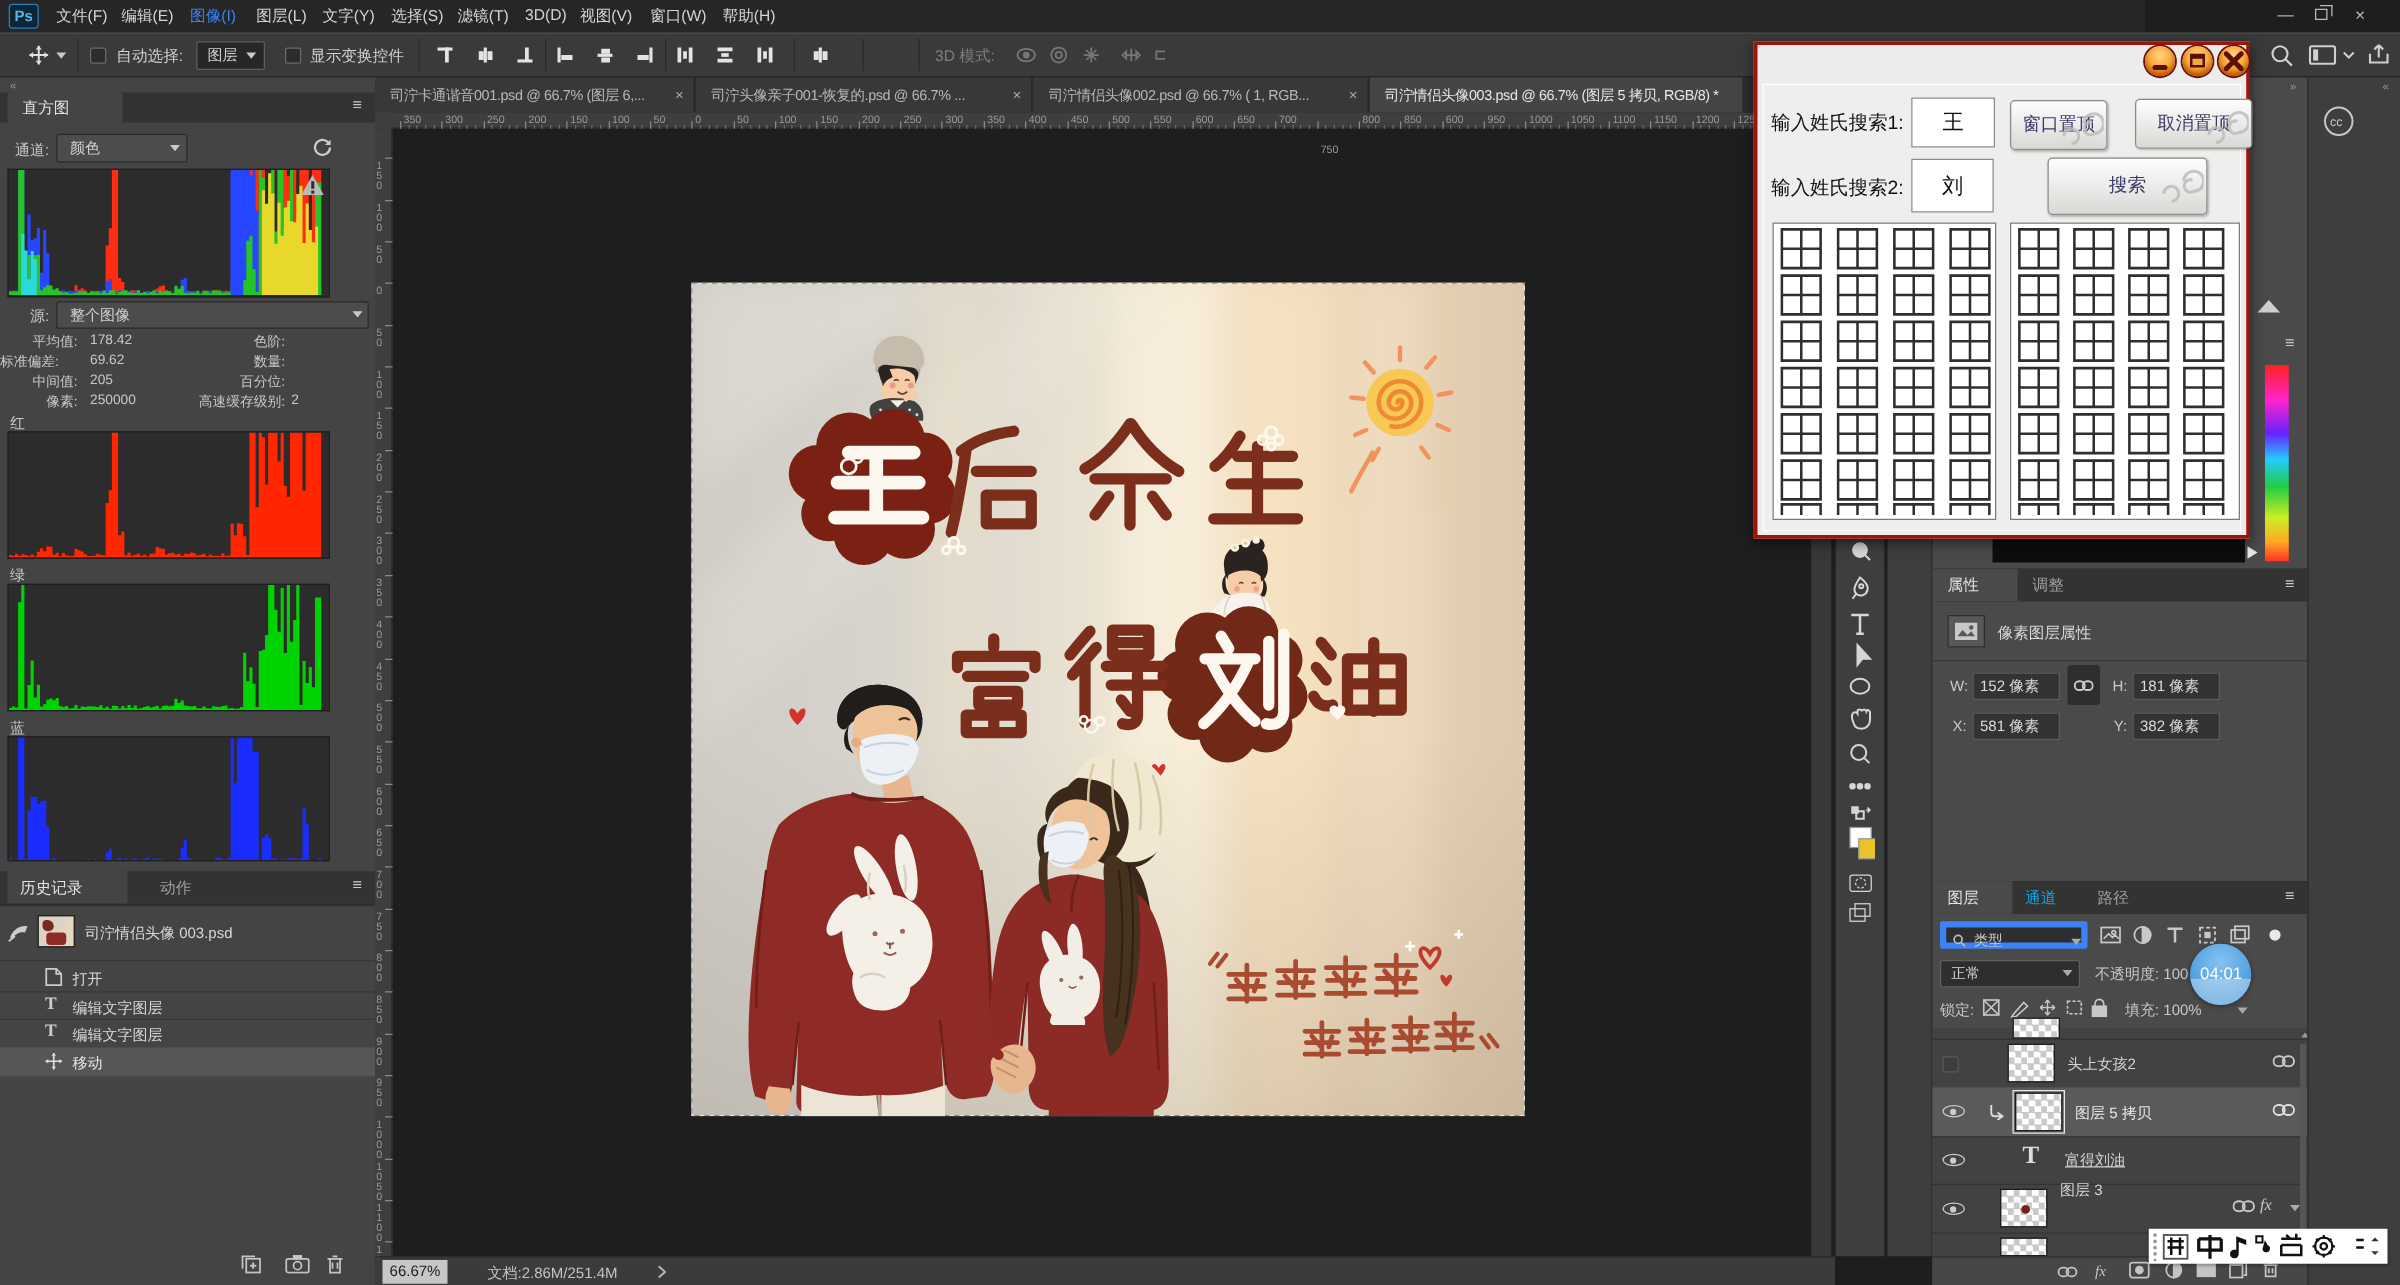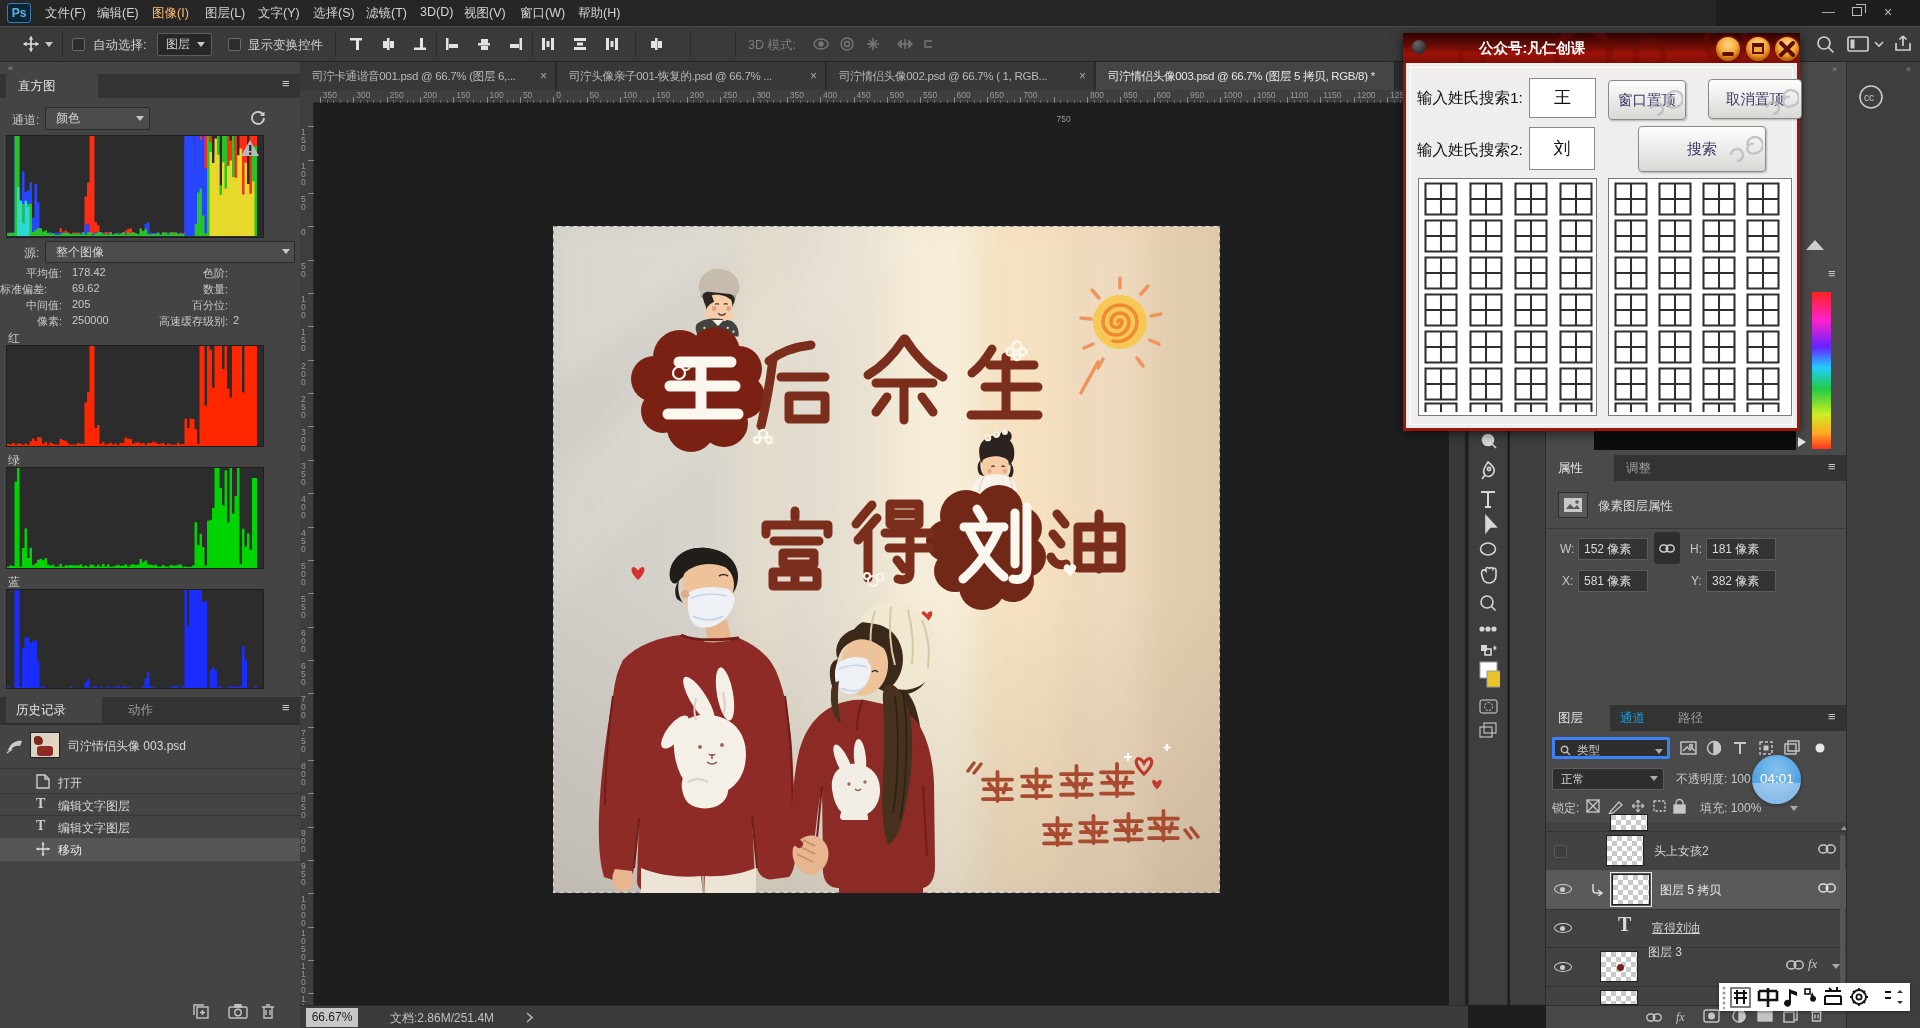--- a/index.html
+++ b/index.html
@@ -12,21 +12,21 @@
 .eye{position:absolute;width:18px;height:10px;border:1.5px solid #ccc;border-radius:50%;}
 .eye:after{content:"";position:absolute;left:4.5px;top:1.5px;width:5px;height:5px;border-radius:50%;background:#ccc;}
 .cb{background:repeating-conic-gradient(#ffffff 0 25%,#c9c9c9 0 50%) 0 0/10px 10px;}
 </style></head>
 <body>
 
 <div class="ab" style="left:0;top:0;width:1716px;height:26px;background:#262626;">
  <div class="ab" style="left:7px;top:3px;width:24px;height:20px;background:#0d2636;border:1px solid #2f7fb7;border-radius:3px;color:#5cb3e8;font-size:12px;font-weight:bold;text-align:center;line-height:18px;">Ps</div>
  <span class="tx" style="left:45px;top:5px;font-size:12.5px;color:#d4d4d4;">文件(F)</span>
     <span class="tx" style="left:97px;top:5px;font-size:12.5px;color:#d4d4d4;">编辑(E)</span>
-    <span class="tx" style="left:152px;top:5px;font-size:12.5px;color:#fdba74;">图像(I)</span>
+    <span class="tx" style="left:152px;top:5px;font-size:12.5px;color:#3b82f6;">图像(I)</span>
     <span class="tx" style="left:205px;top:5px;font-size:12.5px;color:#d4d4d4;">图层(L)</span>
     <span class="tx" style="left:258px;top:5px;font-size:12.5px;color:#d4d4d4;">文字(Y)</span>
     <span class="tx" style="left:313px;top:5px;font-size:12.5px;color:#d4d4d4;">选择(S)</span>
     <span class="tx" style="left:366px;top:5px;font-size:12.5px;color:#d4d4d4;">滤镜(T)</span>
     <span class="tx" style="left:420px;top:5px;font-size:12.5px;color:#d4d4d4;">3D(D)</span>
     <span class="tx" style="left:464px;top:5px;font-size:12.5px;color:#d4d4d4;">视图(V)</span>
     <span class="tx" style="left:520px;top:5px;font-size:12.5px;color:#d4d4d4;">窗口(W)</span>
     <span class="tx" style="left:578px;top:5px;font-size:12.5px;color:#d4d4d4;">帮助(H)</span>
  <span class="tx" style="left:1822px;top:4px;color:#bbb;font-size:13px;">—</span>
  <div class="ab" style="left:1852px;top:7px;width:10px;height:9px;border:1.5px solid #bbb;"></div>
@@ -833,21 +833,21 @@
 <span class="tx" style="left:1691px;top:574px;font-size:12px;color:#c8c8c8;">Y:</span>
 <div class="vbox" style="left:1706px;top:570px;width:70px;height:22px;">382 像素</div>
 
 <div class="ab" style="left:1546px;top:705px;width:300px;height:26px;background:#333333;"></div>
 <div class="ab" style="left:1546px;top:705px;width:64px;height:26px;background:#4a4a4a;"></div>
 <span class="tx" style="left:1558px;top:710px;font-size:12.5px;color:#e2e2e2;">图层</span>
 <span class="tx" style="left:1620px;top:710px;font-size:12.5px;color:#0ea5e9;text-align:right;">通道</span>
 <span class="tx" style="left:1678px;top:710px;font-size:12.5px;color:#9f9f9f;">路径</span>
 <span class="tx" style="left:1828px;top:709px;font-size:13px;color:#c8c8c8;">≡</span>
 <div class="ab" style="left:1546px;top:731px;width:300px;height:297px;background:#4a4a4a;"></div>
-<div class="ab" style="left:1552px;top:737px;width:118px;height:22px;background:#2e2e2e;border:3px solid #3b82f6;border-radius:2px;">
+<div class="ab" style="left:1552px;top:737px;width:118px;height:22px;background:#2e2e2e;border:5px solid #3b82f6;border-radius:2px;">
  <svg width="11" height="11" style="position:absolute;left:5px;top:5px">
       <circle cx="4.5" cy="4.5" r="3.2" stroke="#bbb" fill="none" stroke-width="1.4"></circle>
       <path d="M7 7 l3 3" stroke="#bbb" stroke-width="1.4"></path>
     </svg>
  <span class="tx" style="left:22px;top:3px;font-size:11.5px;color:#ccc;">类型</span>
  <div class="tri" style="left:100px;top:9px;border-top-color:#aaa;"></div>
 </div>
 <svg class="ab" style="left:1680px;top:740px" width="160" height="16">
     <g stroke="#c8c8c8" stroke-width="1.4" fill="none">
  <rect x="1" y="2" width="15" height="12"></rect>
@@ -996,28 +996,20 @@
         <rect x="3.5" y="6.5" width="4" height="9" fill="#cfcfcf" stroke="none"></rect>
       </g>
  <path d="M60 9 l4 4 l4 -4" stroke-width="1.6"></path>
  <g transform="translate(78,0)">
         <path d="M10 3 v10 M10 3 l-3.5 3.5 M10 3 l3.5 3.5 M3 10 v7 h14 v-7"></path>
       </g>
 </g>
   </svg>
 
 <div class="ab" style="left:1403px;top:33px;width:397px;height:398px;background:#ececea;border:3px solid #9c1508;box-shadow:0 3px 10px rgba(0,0,0,.55);">
- <div class="ab" style="left:-3px;top:-3px;width:397px;height:30px;background:linear-gradient(#300301,#5c0a04 35%,#9e1208 70%,#7c0e05);overflow:hidden;">
-   <div class="ab" style="left:150px;top:-8px;width:60px;height:60px;border:7px solid #6e0c04;border-radius:50%;opacity:.45;"></div>
-   <div class="ab" style="left:230px;top:5px;width:34px;height:34px;border:6px solid #6e0c04;border-radius:50%;opacity:.4;"></div>
-   <div class="ab" style="left:300px;top:-14px;width:46px;height:46px;border:6px solid #6e0c04;border-radius:50%;opacity:.38;"></div>
-   <div class="ab" style="left:55px;top:10px;width:28px;height:28px;border:5px solid #6e0c04;border-radius:50%;opacity:.38;"></div>
-   <div class="ab" style="left:9px;top:7px;width:14px;height:14px;border-radius:50%;background:radial-gradient(circle at 35% 30%,#666,#1a1a1a);"></div>
-   <span class="tx" style="left:76px;top:6px;font-size:14.5px;font-weight:bold;color:#fff;">公众号:凡仁创课</span>
- </div>
  <div class="ab" style="left:310px;top:1px;width:24px;height:24px;border-radius:50%;background:radial-gradient(circle at 50% 32%,#ffd486,#f59a1f 62%,#d97010);box-shadow:0 0 0 1.5px #6e1206, inset 0 -3px 4px rgba(120,20,0,.45);"></div>
     <div class="ab" style="left:316px;top:16px;width:12px;height:3.5px;background:#5e0f05;border-radius:2px;"></div>
     <div class="ab" style="left:340px;top:1px;width:24px;height:24px;border-radius:50%;background:radial-gradient(circle at 50% 32%,#ffd486,#f59a1f 62%,#d97010);box-shadow:0 0 0 1.5px #6e1206, inset 0 -3px 4px rgba(120,20,0,.45);"></div>
     <div class="ab" style="left:346px;top:7px;width:12px;height:11px;border:2.5px solid #5e0f05;border-top-width:4px;background:#f0a93f;"></div>
     <div class="ab" style="left:369px;top:1px;width:24px;height:24px;border-radius:50%;background:radial-gradient(circle at 50% 32%,#ffd486,#f59a1f 62%,#d97010);box-shadow:0 0 0 1.5px #6e1206, inset 0 -3px 4px rgba(120,20,0,.45);"></div>
     <svg class="ab" style="left:373px;top:5px" width="16" height="16">
       <path d="M2 2 L14 14 M14 2 L2 14" stroke="#5e0f05" stroke-width="4" stroke-linecap="round"></path>
     </svg>
  <div class="ab" style="left:4px;top:31px;width:383px;height:358px;background:#efeeec;border:1px solid #fff;"></div>
  <span class="tx" style="left:11px;top:52px;font-size:15.5px;color:#111;">输入姓氏搜索1:</span>

